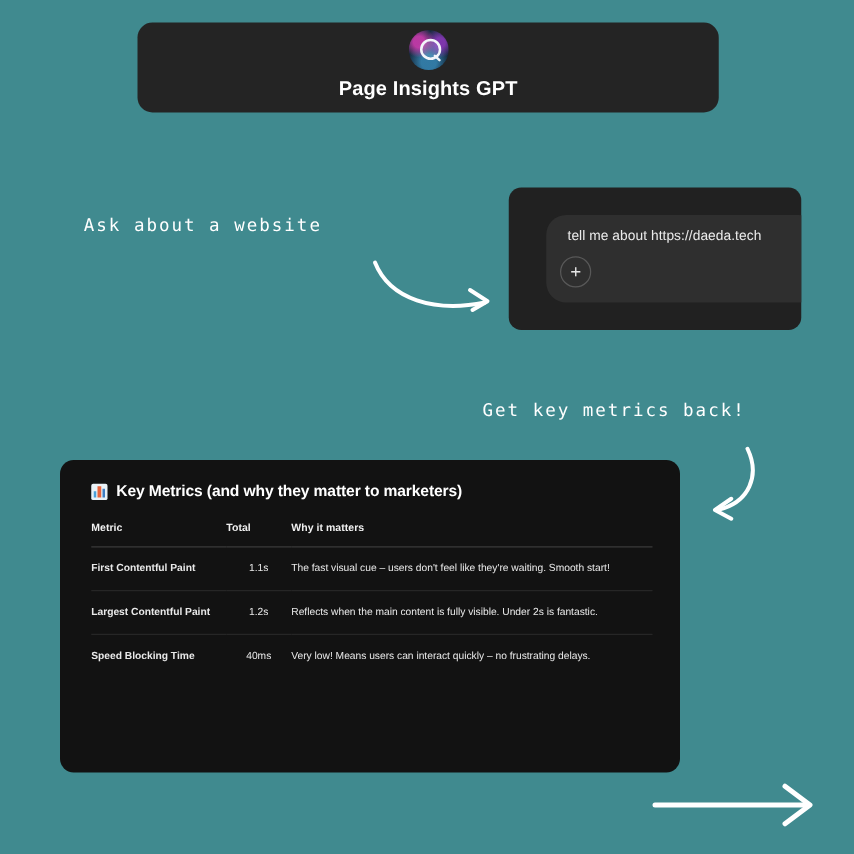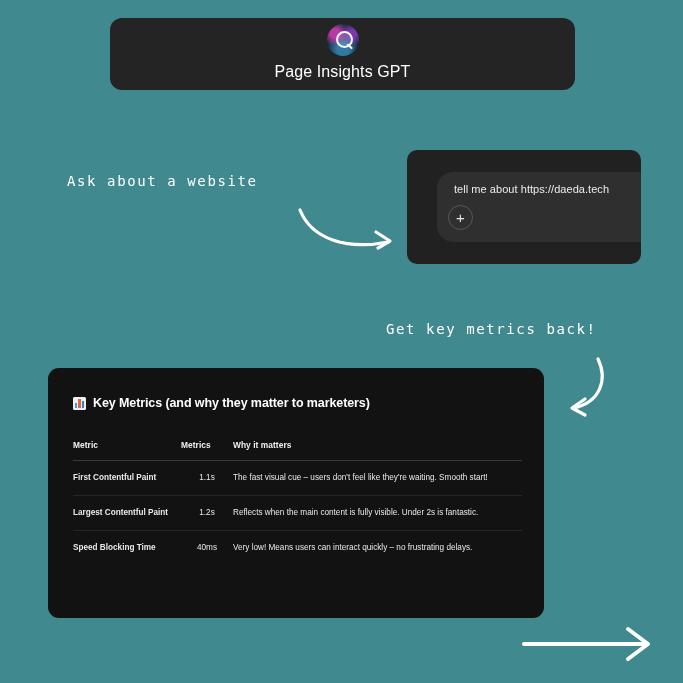--- a/index.html
+++ b/index.html
@@ -77,21 +77,21 @@
     background: #f2f6fa;
     border-radius: 2px;
     transform: rotate(42deg);
     transform-origin: left center;
   }
 
   .gpt-title {
     margin-top: 7px;
     color: #ffffff;
     font-size: 16px;
-    font-weight: normal;
+    font-weight: bold;
     letter-spacing: .1px;
     text-align: center;
   }
 
   
   .input-card {
     position: absolute;
     left: 407px;
     top: 150px;
     width: 234px;
@@ -170,21 +170,21 @@
   }
 
   .metrics-title {
     color: #ffffff;
     font-size: 12.5px;
     font-weight: bold;
     letter-spacing: -.1px;
     display: flex;
     align-items: center;
     gap: 7px;
-    margin-top: 12px;
+    margin-top: 2px;
   }
 
   .bar-icon {
     display: inline-block;
     width: 13px;
     height: 13px;
     background: #eaf2f7;
     border-radius: 1.5px;
     position: relative;
     flex: 0 0 auto;
@@ -195,21 +195,21 @@
     width: 2.4px;
     display: block;
   }
   .bar-icon i:nth-child(1) { left: 2px;   height: 5px; background: #4a9fd8; }
   .bar-icon i:nth-child(2) { left: 5.3px; height: 9px; background: #e8643c; }
   .bar-icon i:nth-child(3) { left: 8.6px; height: 7px; background: #3f7fc4; }
 
   table.metrics {
     width: 100%;
     border-collapse: collapse;
-    margin-top: 30px;
+    margin-top: 17px;
     table-layout: fixed;
   }
 
   table.metrics th {
     text-align: left;
     color: #f0f0f0;
     font-size: 8.4px;
     font-weight: bold;
     padding: 0 0 10px 0;
     letter-spacing: .05px;
@@ -277,21 +277,21 @@
 
     <table class="metrics">
       <colgroup>
         <col class="c-metric">
           <col class="c-result">
           <col class="c-why">
       </colgroup>
       <thead>
         <tr>
           <th>Metric</th>
-          <th>Metrics</th>
+          <th>Total</th>
           <th>Why it matters</th>
         </tr>
       </thead>
       <tbody>
         <tr>
           <td class="col-metric">First Contentful Paint</td>
           <td class="col-result">1.1s</td>
           <td class="col-why">The fast visual cue – users don't feel like they're waiting. Smooth start!</td>
         </tr>
         <tr>

